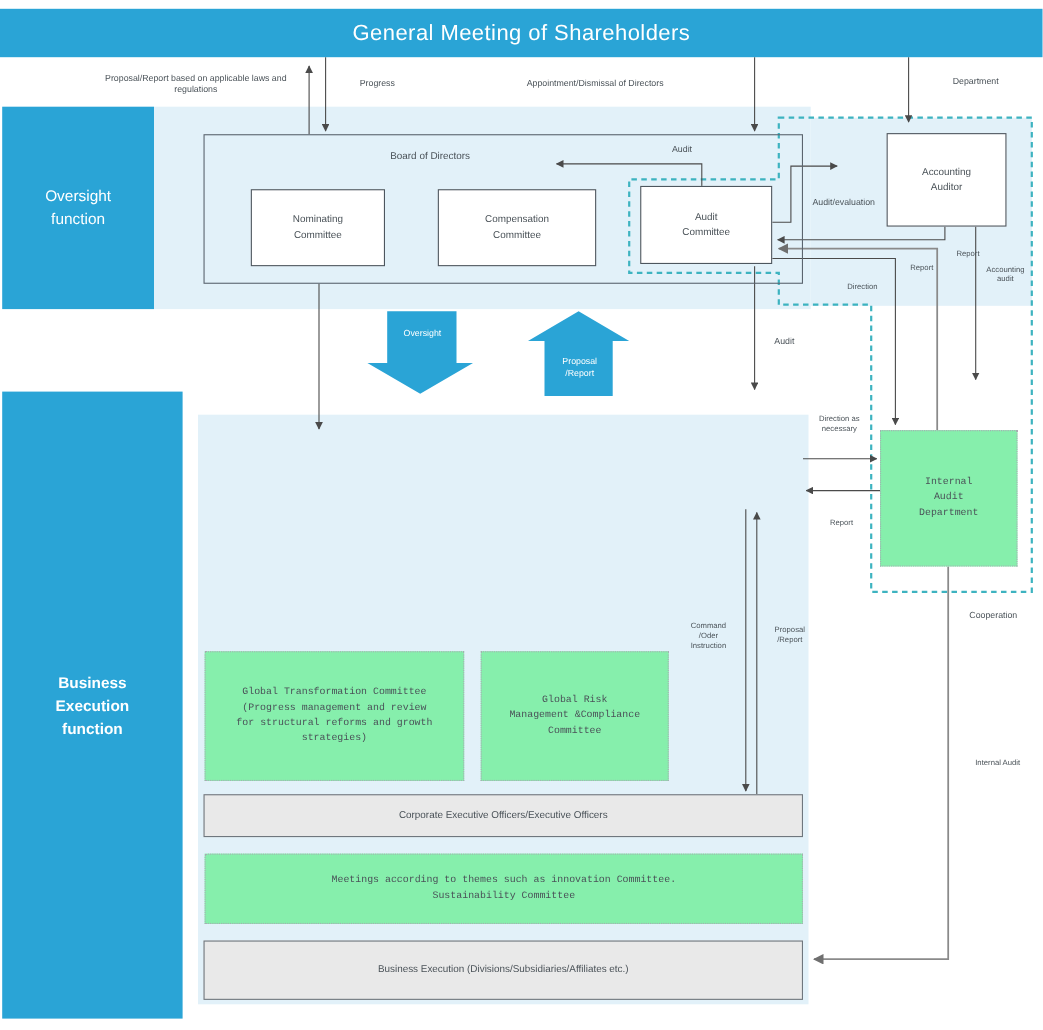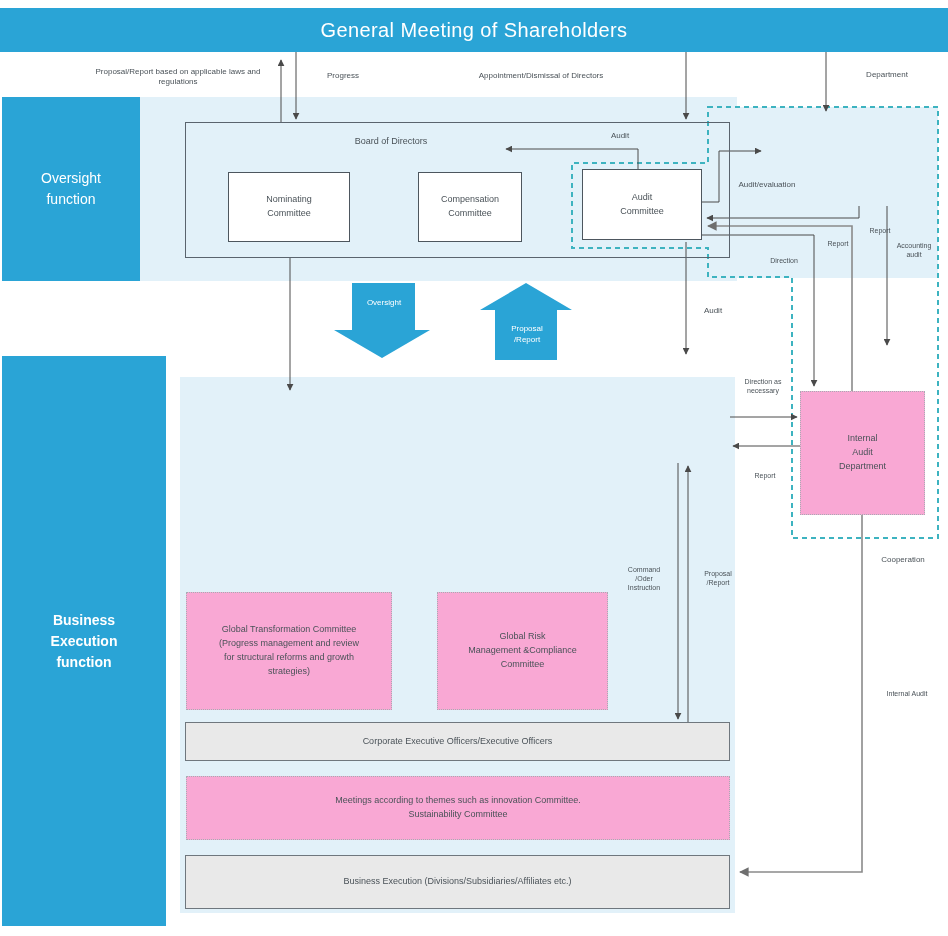--- a/index.html
+++ b/index.html
@@ -5,21 +5,21 @@
   html,body{margin:0;padding:0;background:#ffffff;}
   #stage{position:relative;width:948px;height:936px;font-family:"Liberation Sans",sans-serif;color:#4a5258;overflow:hidden;background:#fff;}
   .abs{position:absolute;}
   .bluebar{background:#2aa4d6;}
   .lightband{background:#e2f1f9;}
   .title{color:#ffffff;font-size:20px;letter-spacing:.4px;display:flex;align-items:center;justify-content:center;}
   .sideblock{background:#2aa4d6;color:#ffffff;display:flex;align-items:center;justify-content:center;text-align:center;font-size:14px;line-height:1.5;white-space:pre-line;}
   .box{position:absolute;display:flex;align-items:center;justify-content:center;text-align:center;white-space:pre-line;font-size:9px;line-height:1.55;box-sizing:border-box;color:#4a5258;}
   .whitebox{background:#ffffff;border:1px solid #4d565e;}
   .graybox{background:#e9e9e9;border:1.5px solid #6f777e;}
-  .dashbox{background:#f9a8d4;border:1.5px dotted #a7adb3;}
+  .dashbox{background:#86efac;border:1.5px dotted #a7adb3;font-family:Liberation Mono, monospace;}
   .outline{border:1.5px solid #5a646e;background:transparent;}
   .lbl{position:absolute;font-size:8px;line-height:1.3;color:#4a5258;white-space:pre-line;text-align:center;transform:translate(-50%,-50%);}
   .lbl.sm{font-size:7px;}
   .lbl.left{transform:translate(0,0);text-align:left;}
   .arrowtext{position:absolute;color:#ffffff;font-size:8px;text-align:center;white-space:pre-line;transform:translate(-50%,-50%);line-height:1.4;}
   svg{position:absolute;left:0;top:0;}
 </style>
 </head>
 <body>
 
@@ -80,36 +80,40 @@
     <polygon fill="#2aa4d6" points="352,283 415,283 415,330 430,330 382,358 334,330 352,330"></polygon>
     <polygon fill="#2aa4d6" points="526,283 572,310 557,310 557,360 495,360 495,310 480,310"></polygon>
   </svg>
 
   <div class="box outline" style="left:185px;top:122px;width:545px;height:136px;"></div>
   <div class="lbl" style="left:391px;top:142px;font-size:9px;">Board of Directors</div>
   <div class="box whitebox" style="left:228px;top:172px;width:122px;height:70px;">
     <span>Nominating
 Committee</span>
   </div>
-  <div class="box whitebox" style="left:418px;top:172px;width:104px;height:70px;">
+  <div class="box whitebox" style="left:398px;top:172px;width:144px;height:70px;">
     <span>Compensation
 Committee</span>
   </div>
   <div class="box whitebox" style="left:582px;top:169px;width:120px;height:71px;">
     <span>Audit
 Committee</span>
   </div>
 
+  <div class="box whitebox" style="left:806px;top:121px;width:109px;height:85px;">
+    <span>Accounting
+Auditor</span>
+  </div>
   <div class="box dashbox" style="left:800px;top:391px;width:125px;height:124px;">
     <span>Internal
 Audit
 Department</span>
   </div>
 
-  <div class="box dashbox" style="left:186px;top:592px;width:206px;height:118px;">
+  <div class="box dashbox" style="left:186px;top:592px;width:236px;height:118px;">
     <span>Global Transformation Committee
 (Progress management and review
 for structural reforms and growth
 strategies)</span>
   </div>
   <div class="box dashbox" style="left:437px;top:592px;width:171px;height:118px;">
     <span>Global Risk
 Management &amp;Compliance
 Committee</span>
   </div>

